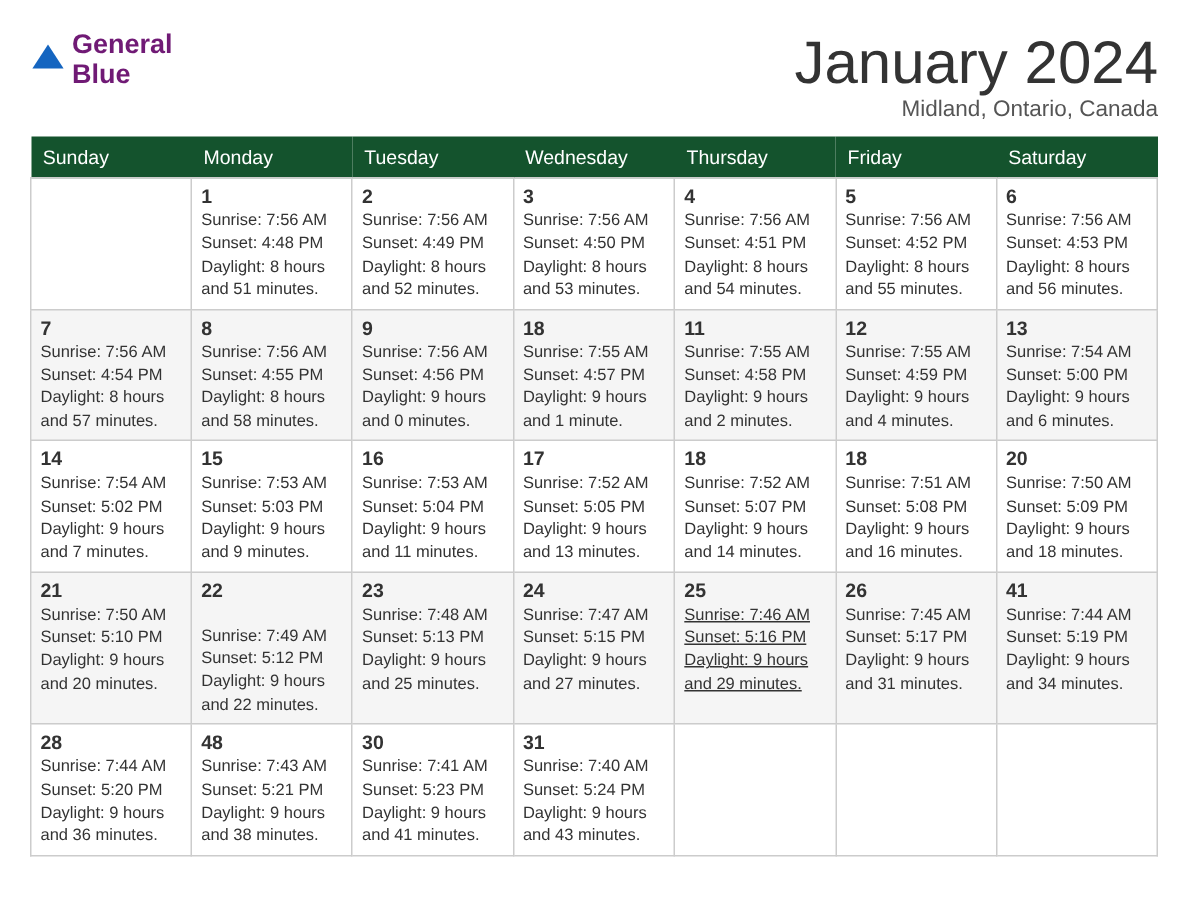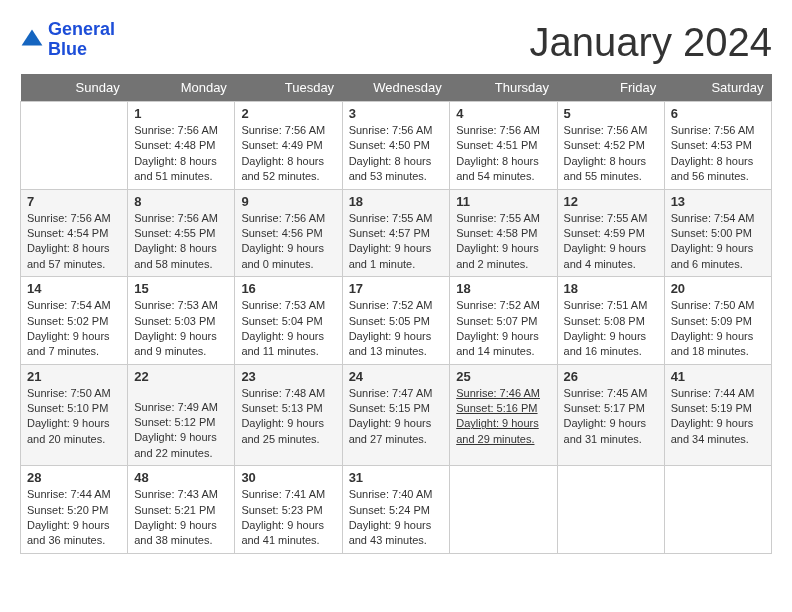--- a/index.html
+++ b/index.html
@@ -21,21 +21,21 @@
       align-items: center;
       gap: 4px;
     }
     .logo-text {
       font-size: 18px;
       font-weight: bold;
       color: #333;
       line-height: 1.1;
     }
     .logo-text span {
-      color: #1d4ed8;
+      color: #701a75;
     }
     .logo-icon {
       width: 24px;
       height: 24px;
     }
     .title-block {
       text-align: right;
     }
     .main-title {
       font-size: 40px;
@@ -46,24 +46,24 @@
     .subtitle {
       font-size: 15px;
       color: #555;
     }
     .calendar-table {
       width: 100%;
       border-collapse: collapse;
       font-size: 11px;
     }
     .calendar-table th {
-      background-color: #737373;
+      background-color: #14532d;
       color: #fff;
       padding: 6px 8px;
-      text-align: right;
+      text-align: left;
       font-size: 13px;
       font-weight: normal;
     }
     .calendar-table td {
       border: 1px solid #ccc;
       padding: 4px 6px;
       vertical-align: top;
       width: 108px;
       min-height: 80px;
     }
@@ -96,20 +96,21 @@
     <svg class="logo-icon" viewBox="0 0 30 30" xmlns="http://www.w3.org/2000/svg">
       <polygon points="15,2 28,22 2,22" fill="#1565c0"></polygon>
     </svg>
     <div class="logo-text">
       <div><span>General</span></div>
       <div><span>Blue</span></div>
     </div>
   </div>
   <div class="title-block">
     <div class="main-title">January 2024</div>
+    <div class="subtitle">Midland, Ontario, Canada</div>
   </div>
 </div>
 
 <table class="calendar-table">
   <thead>
     <tr>
       <th>Sunday</th>
       <th>Monday</th>
       <th>Tuesday</th>
       <th>Wednesday</th>

